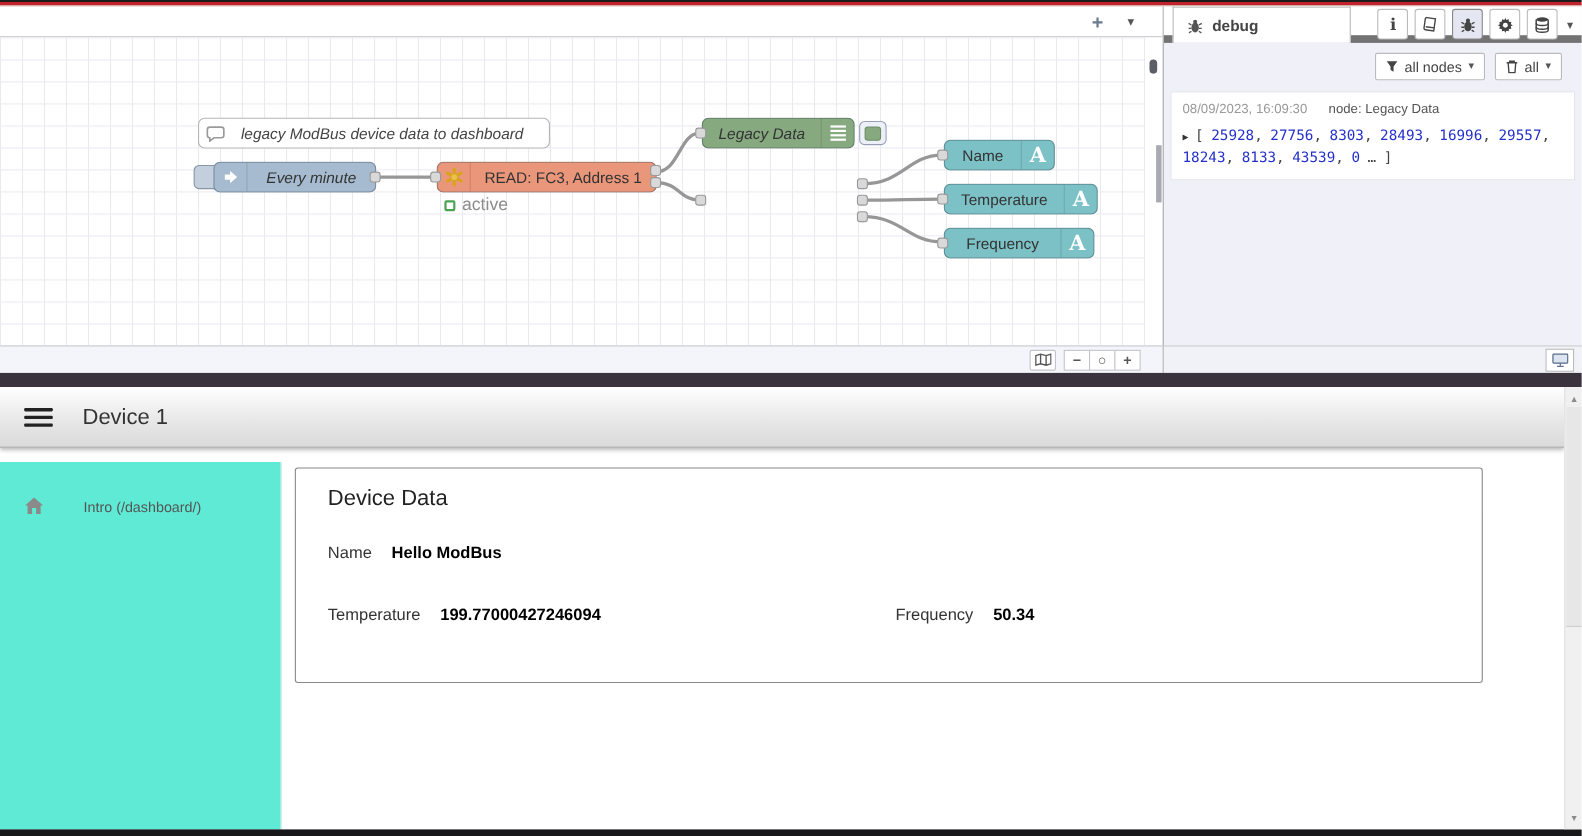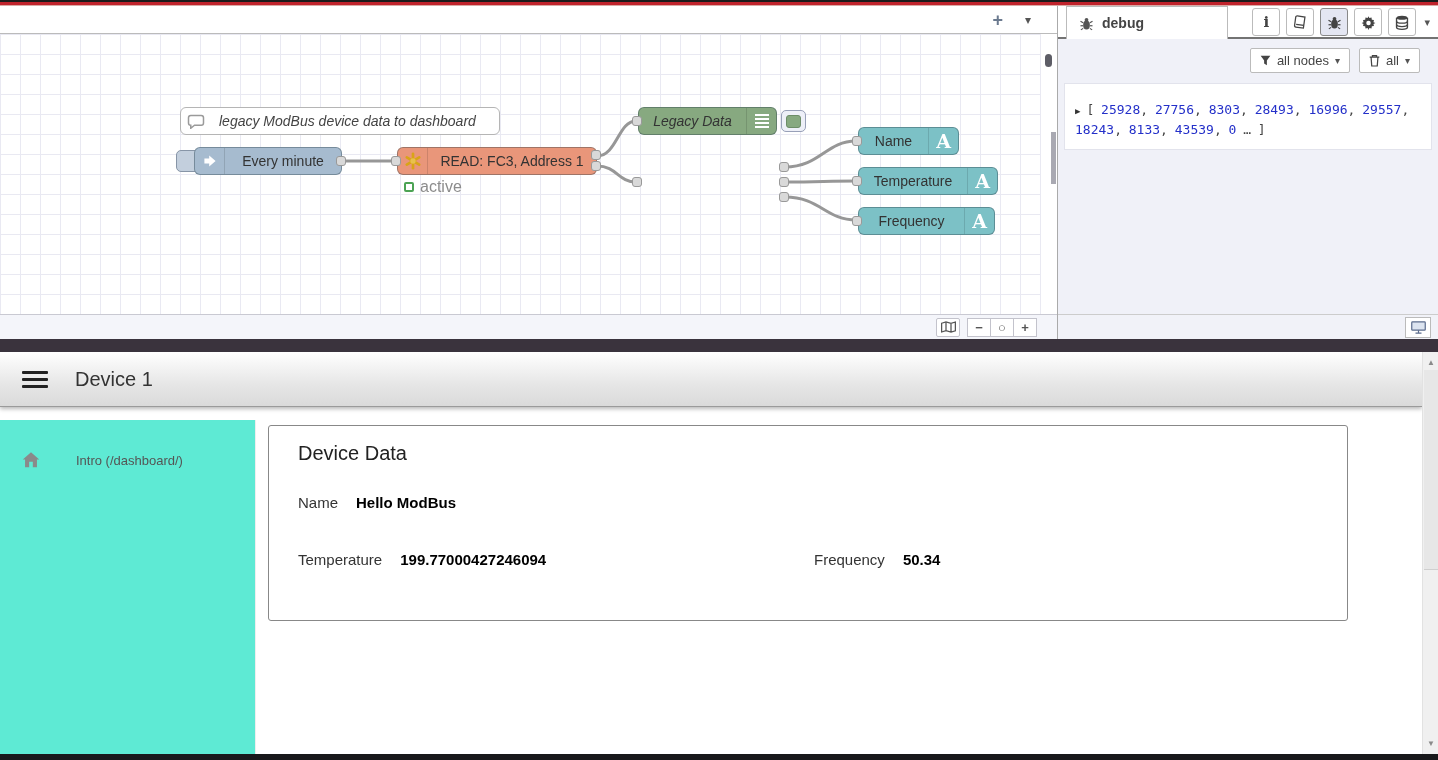--- a/index.html
+++ b/index.html
@@ -28,21 +28,21 @@
   .node { position:absolute; display:flex; align-items:center; border:1px solid rgba(40,60,70,.38);
           border-radius:6px; font-size:14px; color:#333; }
   .lbl { flex:1; text-align:center; padding:0 8px; white-space:nowrap; }
   .iconbox { width:30px; align-self:stretch; display:flex; align-items:center; justify-content:center; }
   .sep-r { border-right:1px solid rgba(0,0,0,.12); }
   .sep-l { border-left:1px solid rgba(0,0,0,.12); }
 
   .n-comment { background:#fff; border-color:#b5b5b5; }
   .n-comment .lbl { font-style:italic; color:#444; text-align:left; }
   .n-inject  { background:#a6bbcf; }
-  .n-inject .lbl { }
+  .n-inject .lbl { font-style:italic; }
   .n-modbus  { background:#e9967a; }
   .n-debug   { background:#87a980; }
   .n-debug .lbl { font-style:italic; }
   .n-parser  { background:#1d87c9; color:#fff; }
   .n-parser .iconbox { background:#0d6fae; border-radius:5px 0 0 5px; }
   .n-uitext  { background:#7cc1c6; }
   .serifA { font-family:"DejaVu Serif", serif; font-weight:bold; color:#fff; font-size:19px; }
 
   .inject-btn { position:absolute; left:176px; top:116px; width:24px; height:22px;
                 background:#c3cfdd; border:1px solid #8795a7; border-radius:5px; }
@@ -69,21 +69,21 @@
                  background:#f4f5fa; border-top:1px solid #c9c9d2;
                  display:flex; align-items:center; justify-content:flex-end; gap:5px; padding-right:20px; }
   .ff-btn { width:24px; height:19px; background:#fff; border:1px solid #c3c3cc; color:#555;
             display:flex; align-items:center; justify-content:center; font-size:13px; font-weight:bold; border-radius:2px; }
   .zoom-group { display:flex; }
   .zoom-group .ff-btn { border-radius:0; margin-left:-1px; }
 
   
   .debug-panel { position:absolute; left:1057px; top:6px; width:381px; height:333px;
                  background:#f0f1f8; border-left:1px solid #aaa; }
-  .dbg-tabrow { position:relative; height:33px; background:#fff; border-bottom:2px solid #737373; }
+  .dbg-tabrow { position:relative; height:33px; background:#fff; border-bottom:7px solid #737373; }
   .dbg-tab { position:absolute; left:8px; top:0; width:162px; height:33px; background:#fff;
              border:1px solid #bbb; border-bottom:none; display:flex; align-items:center; gap:8px;
              padding-left:12px; font-size:14px; font-weight:bold; color:#444; }
   .dbg-tools { position:absolute; right:8px; top:2px; display:flex; align-items:center; gap:6px; }
   .tool-btn { width:28px; height:28px; background:#fff; border:1px solid #bbb; border-radius:3px;
               display:flex; align-items:center; justify-content:center; color:#444; }
   .tool-btn.active { background:#e4e6f2; border-color:#888; }
   .tool-caret { color:#555; font-size:11px; margin-left:2px; }
   .info-i { font-family:"DejaVu Serif", serif; font-weight:bold; font-size:15px; }
 
@@ -338,20 +338,24 @@
       <span class="filter-btn">
         <svg width="11" height="13" viewBox="0 0 16 18">
             <path d="M1 4 h14 M5 4 V2 h6 v2 M3 4 l1 13 h8 l1-13" fill="none" stroke="#444" stroke-width="1.8"></path>
           </svg>
         <span>all</span>
         <span class="filter-caret">▾</span>
       </span>
     </div>
 
     <div class="dbg-msg">
+      <div class="msg-head">
+        <span>08/09/2023, 16:09:30</span>
+        <span class="msg-node">node: Legacy Data</span>
+      </div>
       <div class="msg-payload"><span class="caret">▶</span><span class="punc">[ </span><span class="num">25928</span><span class="punc">, </span><span class="num">27756</span><span class="punc">, </span><span class="num">8303</span><span class="punc">, </span><span class="num">28493</span><span class="punc">, </span><span class="num">16996</span><span class="punc">, </span><span class="num">29557</span><span class="punc">, </span><span class="num">18243</span><span class="punc">, </span><span class="num">8133</span><span class="punc">, </span><span class="num">43539</span><span class="punc">, </span><span class="num">0</span><span class="punc"> … ]</span></div>
     </div>
 
     <div class="dbg-footer">
       <span class="monitor-btn">
         <svg width="15" height="13" viewBox="0 0 20 17">
           <rect x="1" y="1" width="18" height="11" rx="1" fill="#dce4f0" stroke="#5a6b8c" stroke-width="1.6"></rect>
           <path d="M10 12 v3 M6 16 h8" stroke="#5a6b8c" stroke-width="1.6"></path>
         </svg>
       </span>

